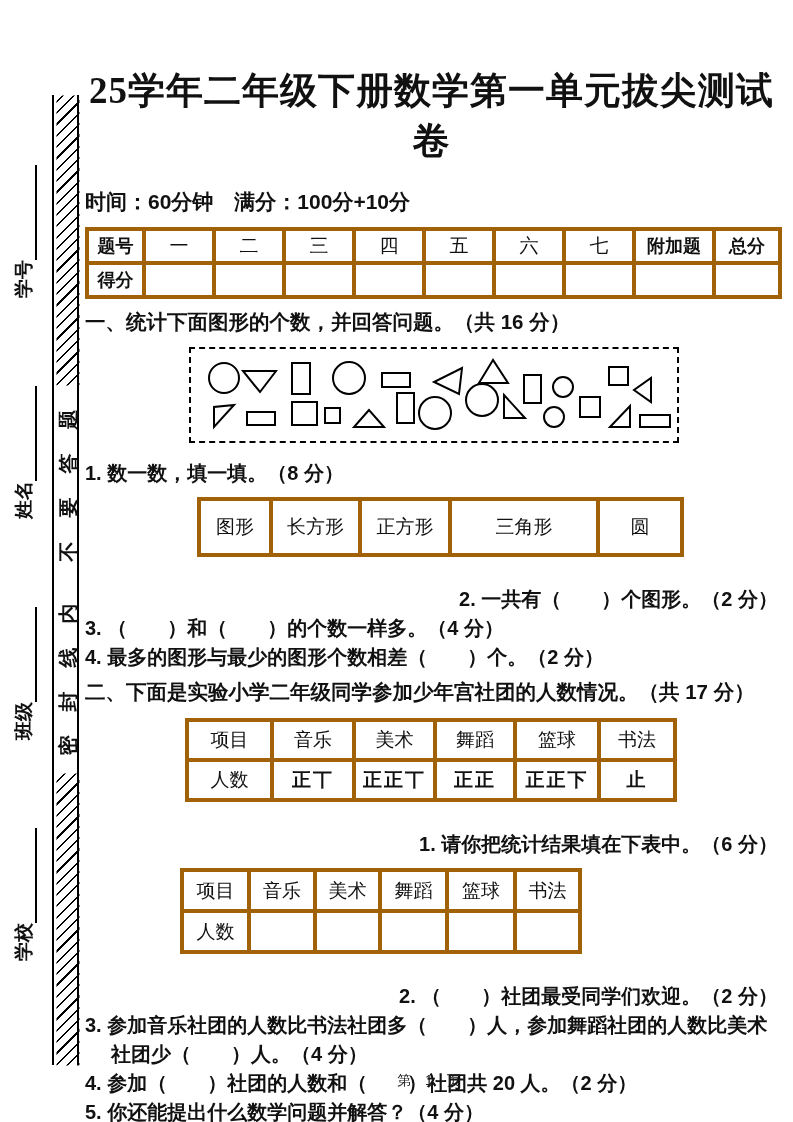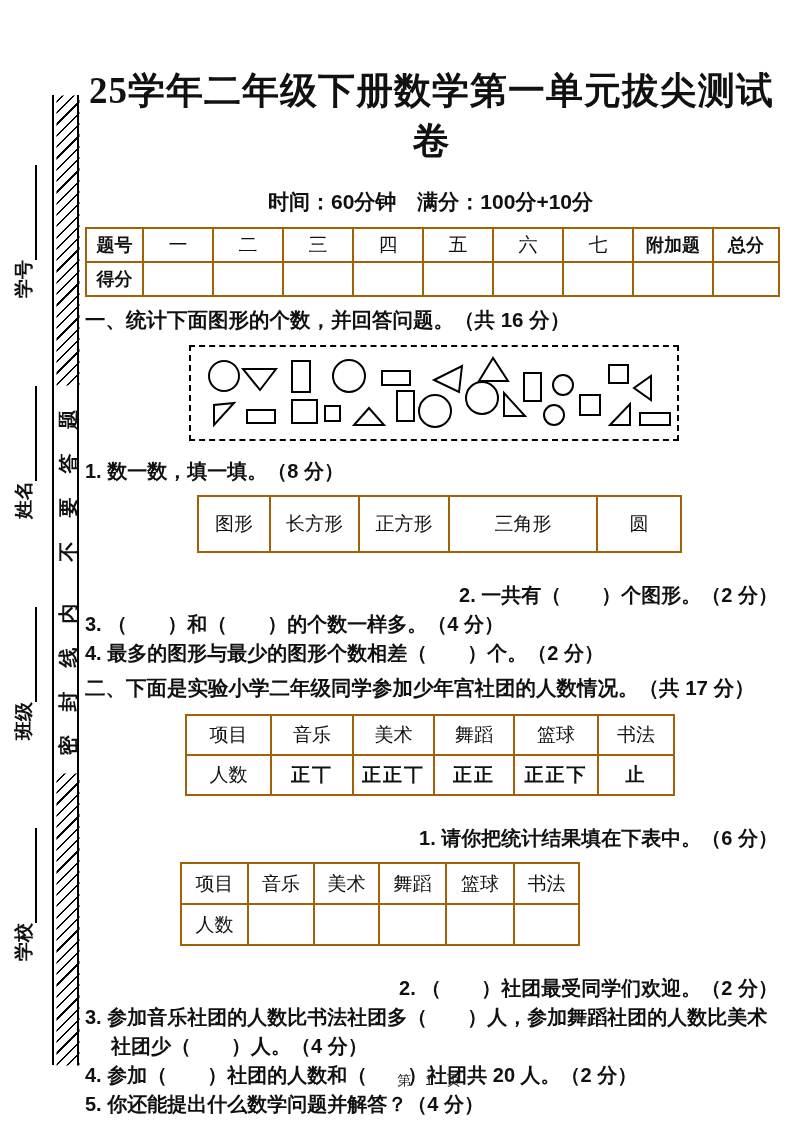--- a/index.html
+++ b/index.html
@@ -44,26 +44,26 @@
 
   
   .main { position:absolute; left:85px; top:0; width:693px; }
 
   h1.title {
     margin-top:66px; text-align:center;
     font-size:37px; font-weight:bold; letter-spacing:1px;
     font-family:"Liberation Serif", serif;
   }
   .info-line {
-    margin-top:22px; text-align:center;
+    margin-top:22px; text-align:left;
     font-size:21px; font-weight:bold; padding-right:2px;
   }
 
   table { border-collapse:collapse; table-layout:fixed; }
-  td, th { border:2px solid #a16207; text-align:center; vertical-align:middle; font-weight:normal; }
+  td, th { border:4px solid #a16207; text-align:center; vertical-align:middle; font-weight:normal; }
 
   table.score { width:693px; margin-top:11px; }
   table.score td { height:34px; font-size:19px; font-family:"Liberation Serif", serif; }
   table.score td.lab { font-family:"Liberation Sans", sans-serif; font-weight:bold; font-size:18px; }
 
   .sec-heading { margin-top:9px; font-size:20.5px; font-weight:bold; }
   .q { font-size:20px; font-weight:bold; line-height:29px; padding-left:26px; text-indent:-26px; }
 
   .shape-box {
     margin:11px 0 0 104px; width:490px; height:96px;

